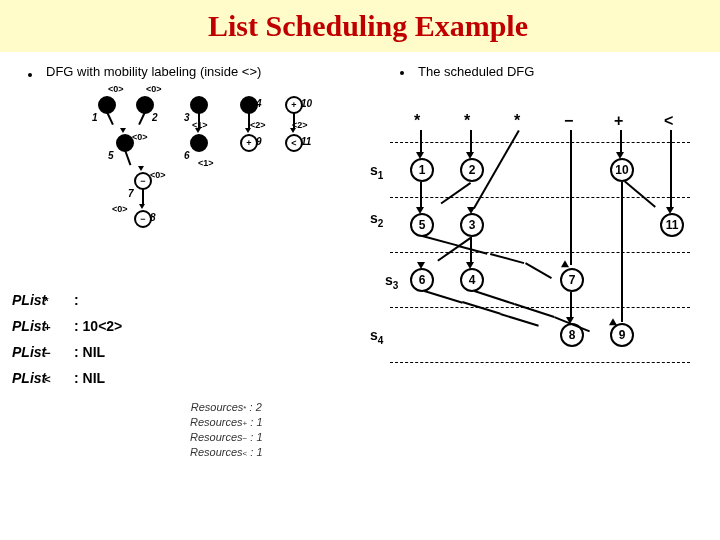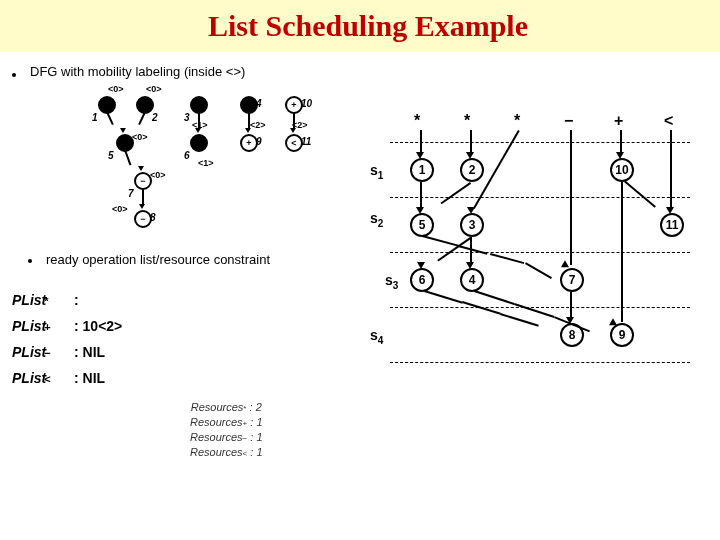--- a/index.html
+++ b/index.html
@@ -41,21 +41,21 @@
   }
   .bullet-dot {
     width: 4px;
     height: 4px;
     background: #000;
     border-radius: 50%;
     margin-top: 7px;
     margin-right: 14px;
     flex: 0 0 auto;
   }
-  .b1 { left: 12px; top: 12px; align-items: center; }
+  .b1 { left: 28px; top: 12px; align-items: center; }
   .b2 { left: 400px; top: 12px; }
   .b3 { left: 28px; top: 200px; }
   
   .dfg-mob {
     position: absolute;
     left: 90px;
     top: 36px;
     width: 230px;
     height: 160px;
   }
@@ -175,25 +175,25 @@
   <div class="title">List Scheduling Example</div>
 </div>
 
 <div class="body-area">
 
   <div class="bullet-row b1">
     <span class="bullet-dot"></span>
     <span>DFG with mobility labeling (inside &lt;&gt;)</span>
   </div>
 
-
-  <div class="bullet-row b3">
+  <div class="bullet-row b2">
     <span class="bullet-dot"></span>
-    <span>ready operation list/resource constraint</span>
-  </div>
+    <span>The scheduled DFG</span>
+  </div>
+
 
   <div class="dfg-mob">
 
     <div class="node black" style="left:8px;top:8px"></div>
     <div class="sub" style="left:2px;top:24px">1</div>
     <div class="mob" style="left:18px;top:-4px">&lt;0&gt;</div>
 
     <div class="node black" style="left:46px;top:8px"></div>
     <div class="sub" style="left:62px;top:24px">2</div>
     <div class="mob" style="left:56px;top:-4px">&lt;0&gt;</div>

